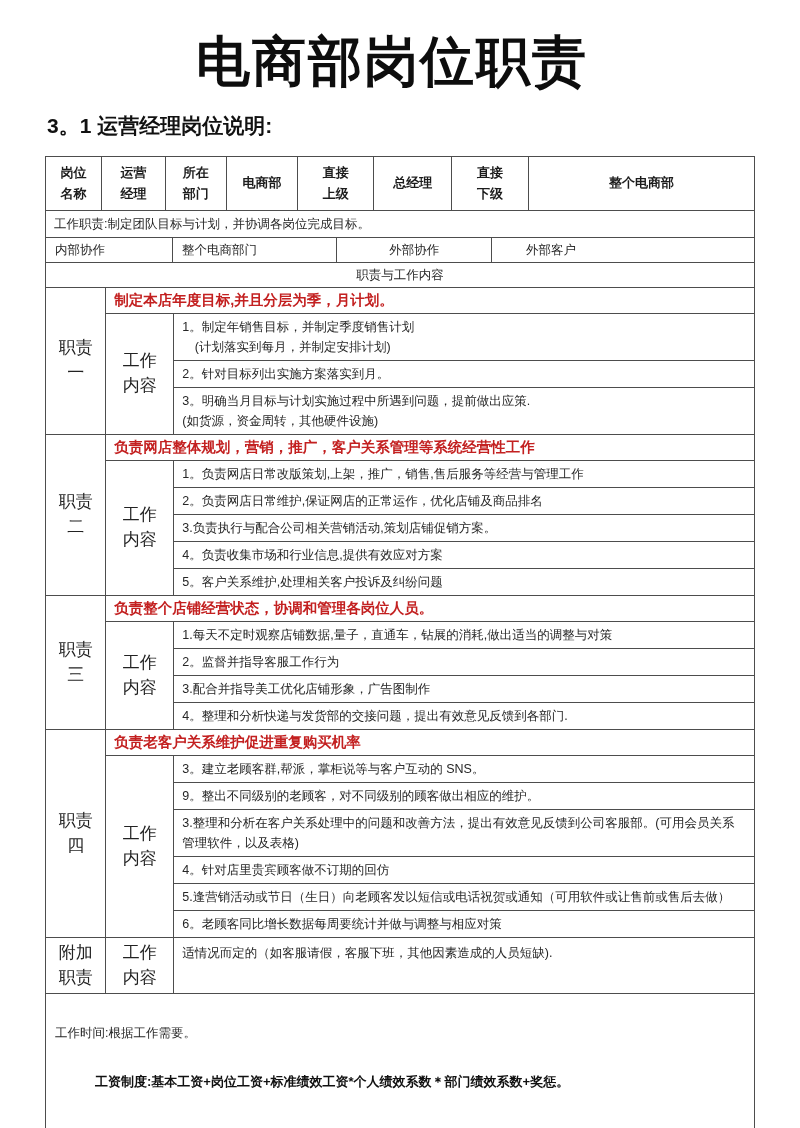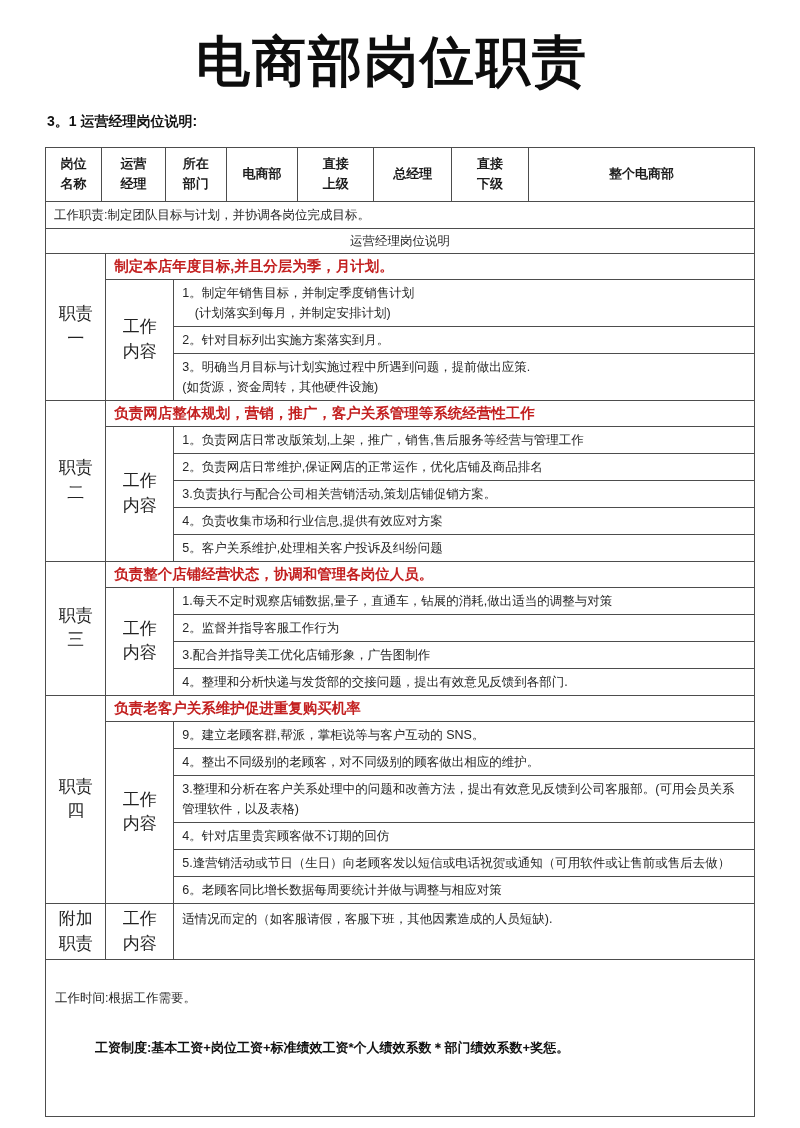--- a/index.html
+++ b/index.html
@@ -7,21 +7,21 @@
     width:800px;min-height:1128px;background:#ffffff;margin:0 auto;
     font-family:"Liberation Sans","DejaVu Sans",sans-serif;color:#222;
     box-sizing:border-box;overflow:hidden;
   }
   .doc-title{
     text-align:center;font-size:54px;font-weight:900;color:#0d0d0d;
     margin:30px 16px 20px 0;letter-spacing:2px;line-height:1.15;
   }
   .content{width:710px;margin:0 auto;}
   .sec-heading{
-    font-size:14px;font-weight:bold;color:#111;margin:12px 0 6px 2px;line-height:1.3;
+    font-size:21px;font-weight:bold;color:#111;margin:12px 0 6px 2px;line-height:1.3;
   }
   table.tblock{
     width:100%;border-collapse:collapse;table-layout:fixed;margin-top:-1px;
   }
   table.tblock.first{margin-top:17px;}
   td{
     border:1px solid #4d4d4d;font-size:12.5px;line-height:1.45;
     padding:3px 6px;vertical-align:middle;white-space:pre-line;
     word-break:break-all;color:#262626;
   }
@@ -81,25 +81,41 @@
       </table>
 
     <table class="tblock">
       <tbody>
           <tr>
         <td class="fullrow">工作职责:制定团队目标与计划，并协调各岗位完成目标。</td>
       </tr>
     </tbody>
       </table>
 
-
-    <table class="tblock">
-      <tbody>
-          <tr>
-        <td class="c">运营经理岗位说明</td>
+    <table class="tblock">
+      <colgroup>
+        <col style="width:17.9%">
+          <col style="width:23.2%">
+          <col style="width:21.8%">
+          <col>
+      </colgroup>
+      <tbody>
+          <tr>
+        <td class="l">内部协作</td>
+        <td class="l">整个电商部门</td>
+        <td class="c">外部协作</td>
+        <td class="l pad34">外部客户</td>
+      </tr>
+    </tbody>
+      </table>
+
+    <table class="tblock">
+      <tbody>
+          <tr>
+        <td class="c">职责与工作内容</td>
       </tr>
     </tbody>
       </table>
 
     <table class="tblock">
       <colgroup>
         <col style="width:8.5%">
           <col style="width:9.6%">
           <col>
       </colgroup>
@@ -164,24 +180,24 @@
         <td class="item">4。整理和分析快递与发货部的交接问题，提出有效意见反馈到各部门.</td>
       </tr>
 
       <tr>
         <td class="dlabel" rowspan="7">职责四</td>
         <td class="redhead" colspan="2">负责老客户关系维护促进重复购买机率</td>
       </tr>
       <tr>
         <td class="wlabel" rowspan="6">工作
 内容</td>
-        <td class="item">9。建立老顾客群,帮派，掌柜说等与客户互动的 SNS。</td>
-      </tr>
-      <tr>
-        <td class="item">4。整出不同级别的老顾客，对不同级别的顾客做出相应的维护。</td>
+        <td class="item">3。建立老顾客群,帮派，掌柜说等与客户互动的 SNS。</td>
+      </tr>
+      <tr>
+        <td class="item">9。整出不同级别的老顾客，对不同级别的顾客做出相应的维护。</td>
       </tr>
       <tr>
         <td class="item">3.整理和分析在客户关系处理中的问题和改善方法，提出有效意见反馈到公司客服部。(可用会员关系管理软件，以及表格)</td>
       </tr>
       <tr>
         <td class="item">4。针对店里贵宾顾客做不订期的回仿</td>
       </tr>
       <tr>
         <td class="item">5.逢营销活动或节日（生日）向老顾客发以短信或电话祝贺或通知（可用软件或让售前或售后去做）</td>
       </tr>

